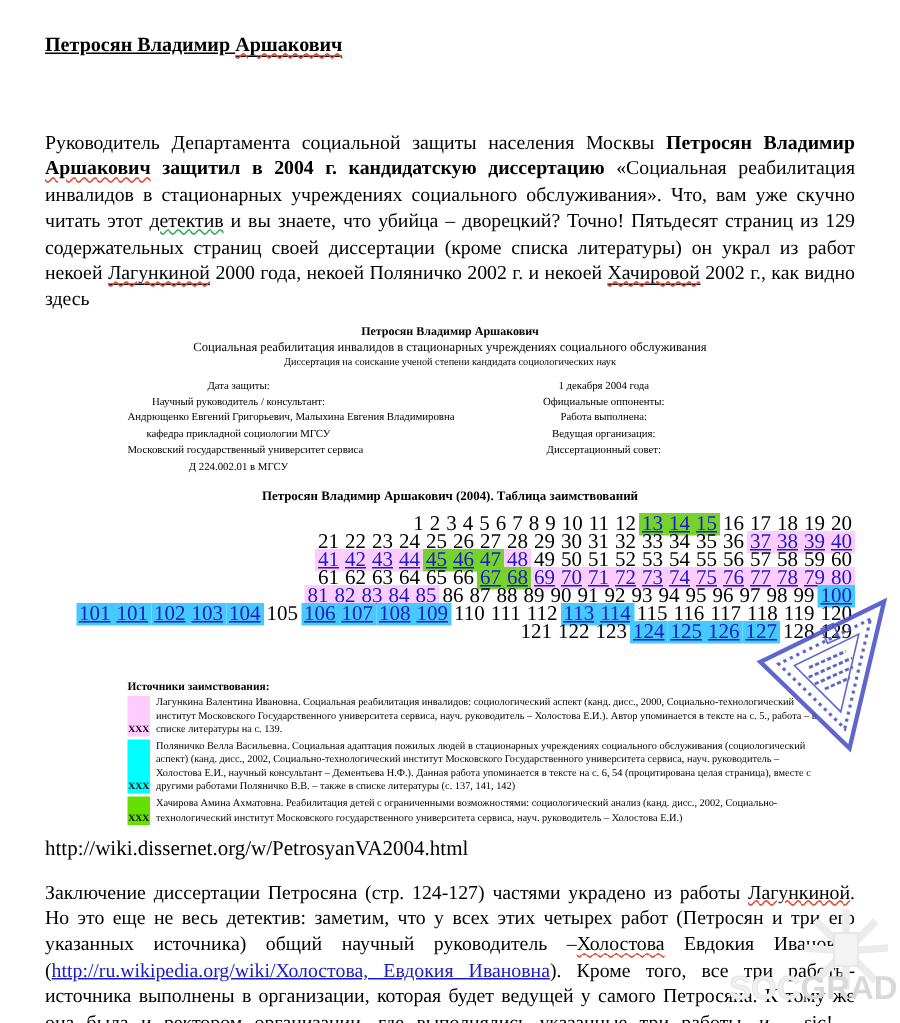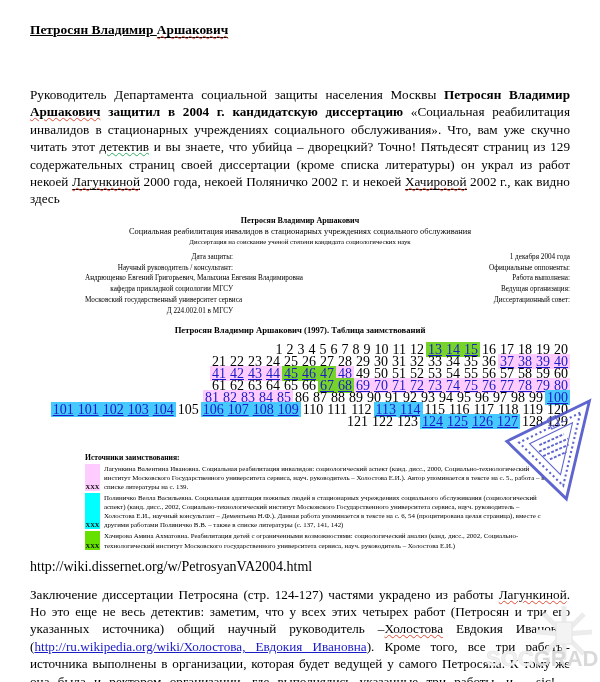--- a/index.html
+++ b/index.html
@@ -18,21 +18,21 @@
   .u{text-decoration:underline;}
   .sqr{text-decoration:underline;text-decoration-style:wavy;text-decoration-color:var(--sq-red);text-decoration-thickness:1px;}
   .sqg{text-decoration:underline;text-decoration-style:wavy;text-decoration-color:var(--sq-green);text-decoration-thickness:1px;}
   .usqr{border-bottom:1px solid #000;text-decoration:underline;text-decoration-style:wavy;text-decoration-color:var(--sq-red);text-decoration-thickness:1px;}
   .lnk{color:var(--link);text-decoration:underline;}
 
   .record{margin-top:8px;text-align:center;}
   .rec-name{font-size:8px;font-weight:bold;}
   .rec-title{font-size:8.4px;margin-top:2px;}
   .rec-sub{font-size:6.8px;margin-top:2px;}
-  .kv{display:grid;grid-template-columns:148px 1fr;margin:8px 0 0 55px;text-align:right;
+  .kv{display:grid;grid-template-columns:148px 1fr;margin:8px 0 0 55px;text-align:center;
       font-size:7.2px;row-gap:2.8px;column-gap:2px;}
   .kv-label,.kv-value{white-space:nowrap;}
 
   .grid-head{margin-top:10px;text-align:center;font-weight:bold;font-size:8.6px;}
   .grid{margin-top:9px;text-align:right;font-size:14px;line-height:12px;}
   .grid-row{white-space:nowrap;}
   .cell{padding:0 2px;}
   .hl-g{background:var(--green);}
   .hl-p{background:var(--pink);}
   .hl-c{background:var(--cyan);}
@@ -71,21 +71,21 @@
         <div class="kv-value">Андрющенко Евгений Григорьевич, Малыхина Евгения Владимировна</div>
         <div class="kv-label">Работа выполнена:</div>
         <div class="kv-value">кафедра прикладной социологии МГСУ</div>
         <div class="kv-label">Ведущая организация:</div>
         <div class="kv-value">Московский государственный университет сервиса</div>
         <div class="kv-label">Диссертационный совет:</div>
         <div class="kv-value">Д 224.002.01 в МГСУ</div>
       </div>
   </div>
 
-  <div class="grid-head">Петросян Владимир Аршакович (1997). Таблица заимствований</div>
+  <div class="grid-head">Петросян Владимир Аршакович (2004). Таблица заимствований</div>
 
   <div class="grid">
       <div class="grid-row"><span class="cell">1</span><span class="cell">2</span><span class="cell">3</span><span class="cell">4</span><span class="cell">5</span><span class="cell">6</span><span class="cell">7</span><span class="cell">8</span><span class="cell">9</span><span class="cell">10</span><span class="cell">11</span><span class="cell">12</span><span class="cell lnk hl-g">13</span><span class="cell lnk hl-g">14</span><span class="cell lnk hl-g">15</span><span class="cell">16</span><span class="cell">17</span><span class="cell">18</span><span class="cell">19</span><span class="cell">20</span></div>
       <div class="grid-row"><span class="cell">21</span><span class="cell">22</span><span class="cell">23</span><span class="cell">24</span><span class="cell">25</span><span class="cell">26</span><span class="cell">27</span><span class="cell">28</span><span class="cell">29</span><span class="cell">30</span><span class="cell">31</span><span class="cell">32</span><span class="cell">33</span><span class="cell">34</span><span class="cell">35</span><span class="cell">36</span><span class="cell lnk hl-p">37</span><span class="cell lnk hl-p">38</span><span class="cell lnk hl-p">39</span><span class="cell lnk hl-p">40</span></div>
       <div class="grid-row"><span class="cell lnk hl-p">41</span><span class="cell lnk hl-p">42</span><span class="cell lnk hl-p">43</span><span class="cell lnk hl-p">44</span><span class="cell lnk hl-g">45</span><span class="cell lnk hl-g">46</span><span class="cell lnk hl-g">47</span><span class="cell lnk hl-p">48</span><span class="cell">49</span><span class="cell">50</span><span class="cell">51</span><span class="cell">52</span><span class="cell">53</span><span class="cell">54</span><span class="cell">55</span><span class="cell">56</span><span class="cell">57</span><span class="cell">58</span><span class="cell">59</span><span class="cell">60</span></div>
       <div class="grid-row"><span class="cell">61</span><span class="cell">62</span><span class="cell">63</span><span class="cell">64</span><span class="cell">65</span><span class="cell">66</span><span class="cell lnk hl-g">67</span><span class="cell lnk hl-g">68</span><span class="cell lnk hl-p">69</span><span class="cell lnk hl-p">70</span><span class="cell lnk hl-p">71</span><span class="cell lnk hl-p">72</span><span class="cell lnk hl-p">73</span><span class="cell lnk hl-p">74</span><span class="cell lnk hl-p">75</span><span class="cell lnk hl-p">76</span><span class="cell lnk hl-p">77</span><span class="cell lnk hl-p">78</span><span class="cell lnk hl-p">79</span><span class="cell lnk hl-p">80</span></div>
       <div class="grid-row"><span class="cell lnk hl-p">81</span><span class="cell lnk hl-p">82</span><span class="cell lnk hl-p">83</span><span class="cell lnk hl-p">84</span><span class="cell lnk hl-p">85</span><span class="cell">86</span><span class="cell">87</span><span class="cell">88</span><span class="cell">89</span><span class="cell">90</span><span class="cell">91</span><span class="cell">92</span><span class="cell">93</span><span class="cell">94</span><span class="cell">95</span><span class="cell">96</span><span class="cell">97</span><span class="cell">98</span><span class="cell">99</span><span class="cell lnk hl-c">100</span></div>
       <div class="grid-row"><span class="cell lnk hl-c">101</span><span class="cell lnk hl-c">101</span><span class="cell lnk hl-c">102</span><span class="cell lnk hl-c">103</span><span class="cell lnk hl-c">104</span><span class="cell">105</span><span class="cell lnk hl-c">106</span><span class="cell lnk hl-c">107</span><span class="cell lnk hl-c">108</span><span class="cell lnk hl-c">109</span><span class="cell">110</span><span class="cell">111</span><span class="cell">112</span><span class="cell lnk hl-c">113</span><span class="cell lnk hl-c">114</span><span class="cell">115</span><span class="cell">116</span><span class="cell">117</span><span class="cell">118</span><span class="cell">119</span><span class="cell">120</span></div>
       <div class="grid-row"><span class="cell">121</span><span class="cell">122</span><span class="cell">123</span><span class="cell lnk hl-c">124</span><span class="cell lnk hl-c">125</span><span class="cell lnk hl-c">126</span><span class="cell lnk hl-c">127</span><span class="cell">128</span><span class="cell">129</span></div>
     </div>

